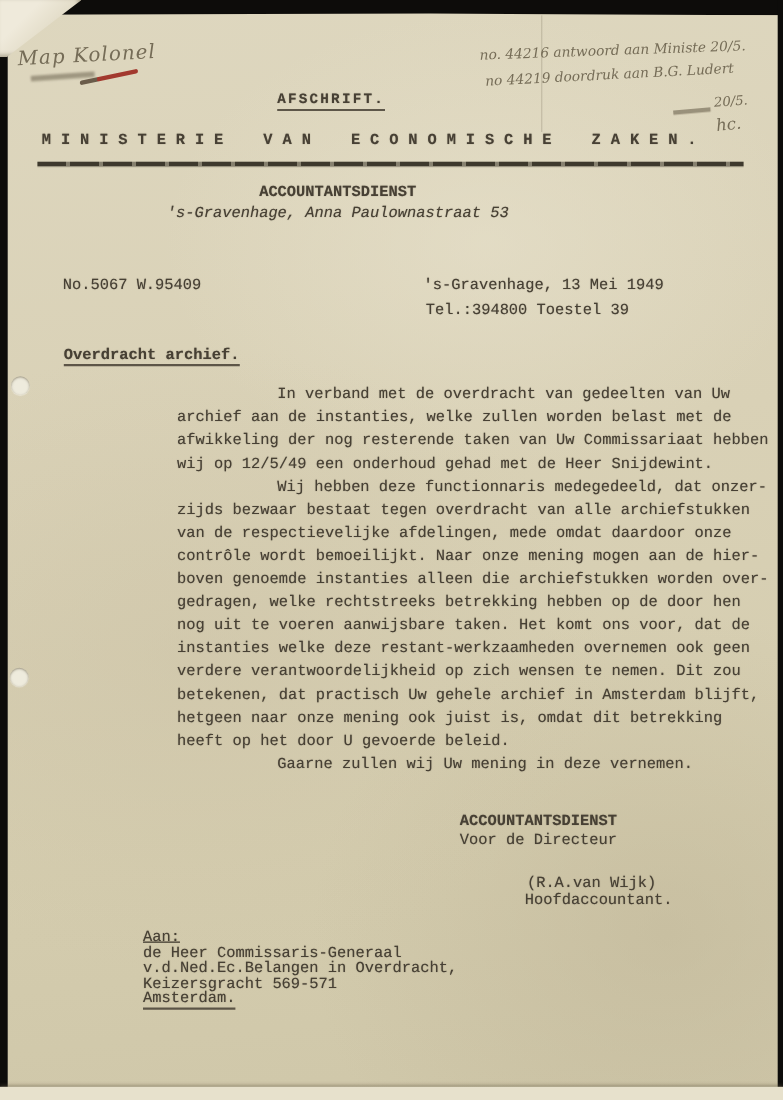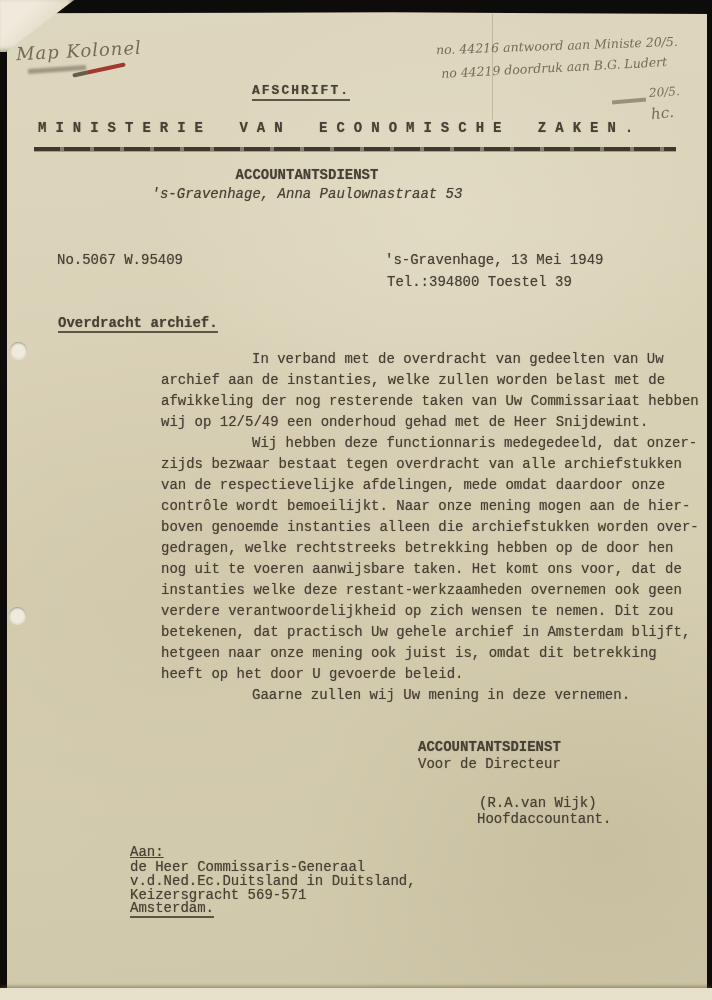--- a/index.html
+++ b/index.html
@@ -120,18 +120,18 @@
 
   <div class="tw bold" style="left:418px;top:740px;">ACCOUNTANTSDIENST</div>
   <div class="tw" style="left:418px;top:757px;">Voor de Directeur</div>
   <div class="tw" style="left:479px;top:796px;">(R.A.van Wijk)</div>
   <div class="tw" style="left:477px;top:812px;">Hoofdaccountant.</div>
 
   <div class="tw" style="left:130px;top:845px;text-decoration:underline;">Aan:</div>
   <div class="recipient" style="position:absolute;left:130px;top:859px;">
 
   <div class="line">de Heer Commissaris-Generaal</div>
-      <div class="line">v.d.Ned.Ec.Duitsland in Duitsland,</div>
+      <div class="line">v.d.Ned.Ec.Belangen in Overdracht,</div>
       <div class="line">Keizersgracht 569-571</div>
     </div>
   <div class="tw ul" style="left:130px;top:901px;">Amsterdam.</div>
 
 </div>
 
 </body></html>

